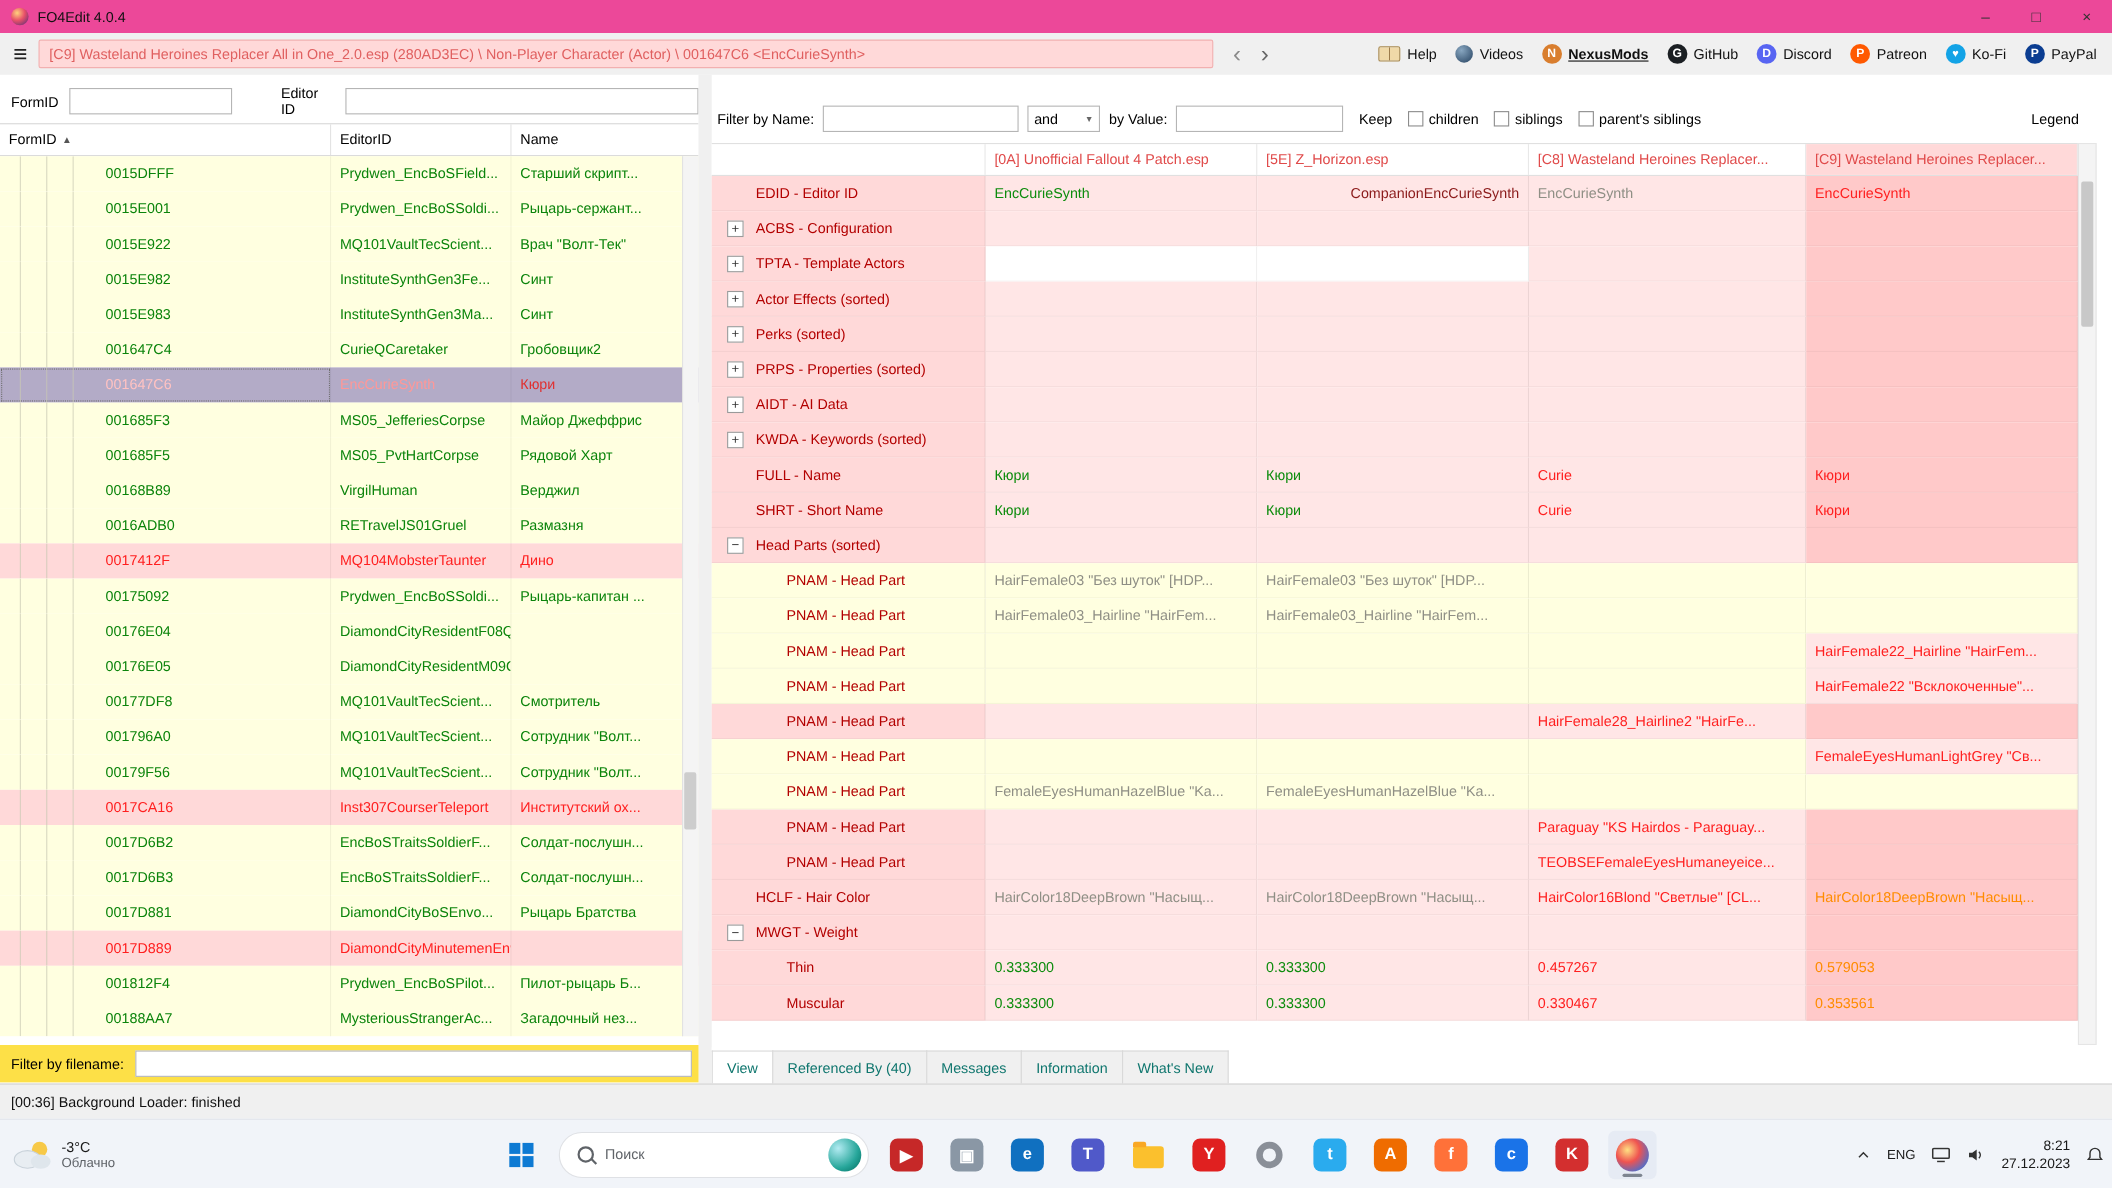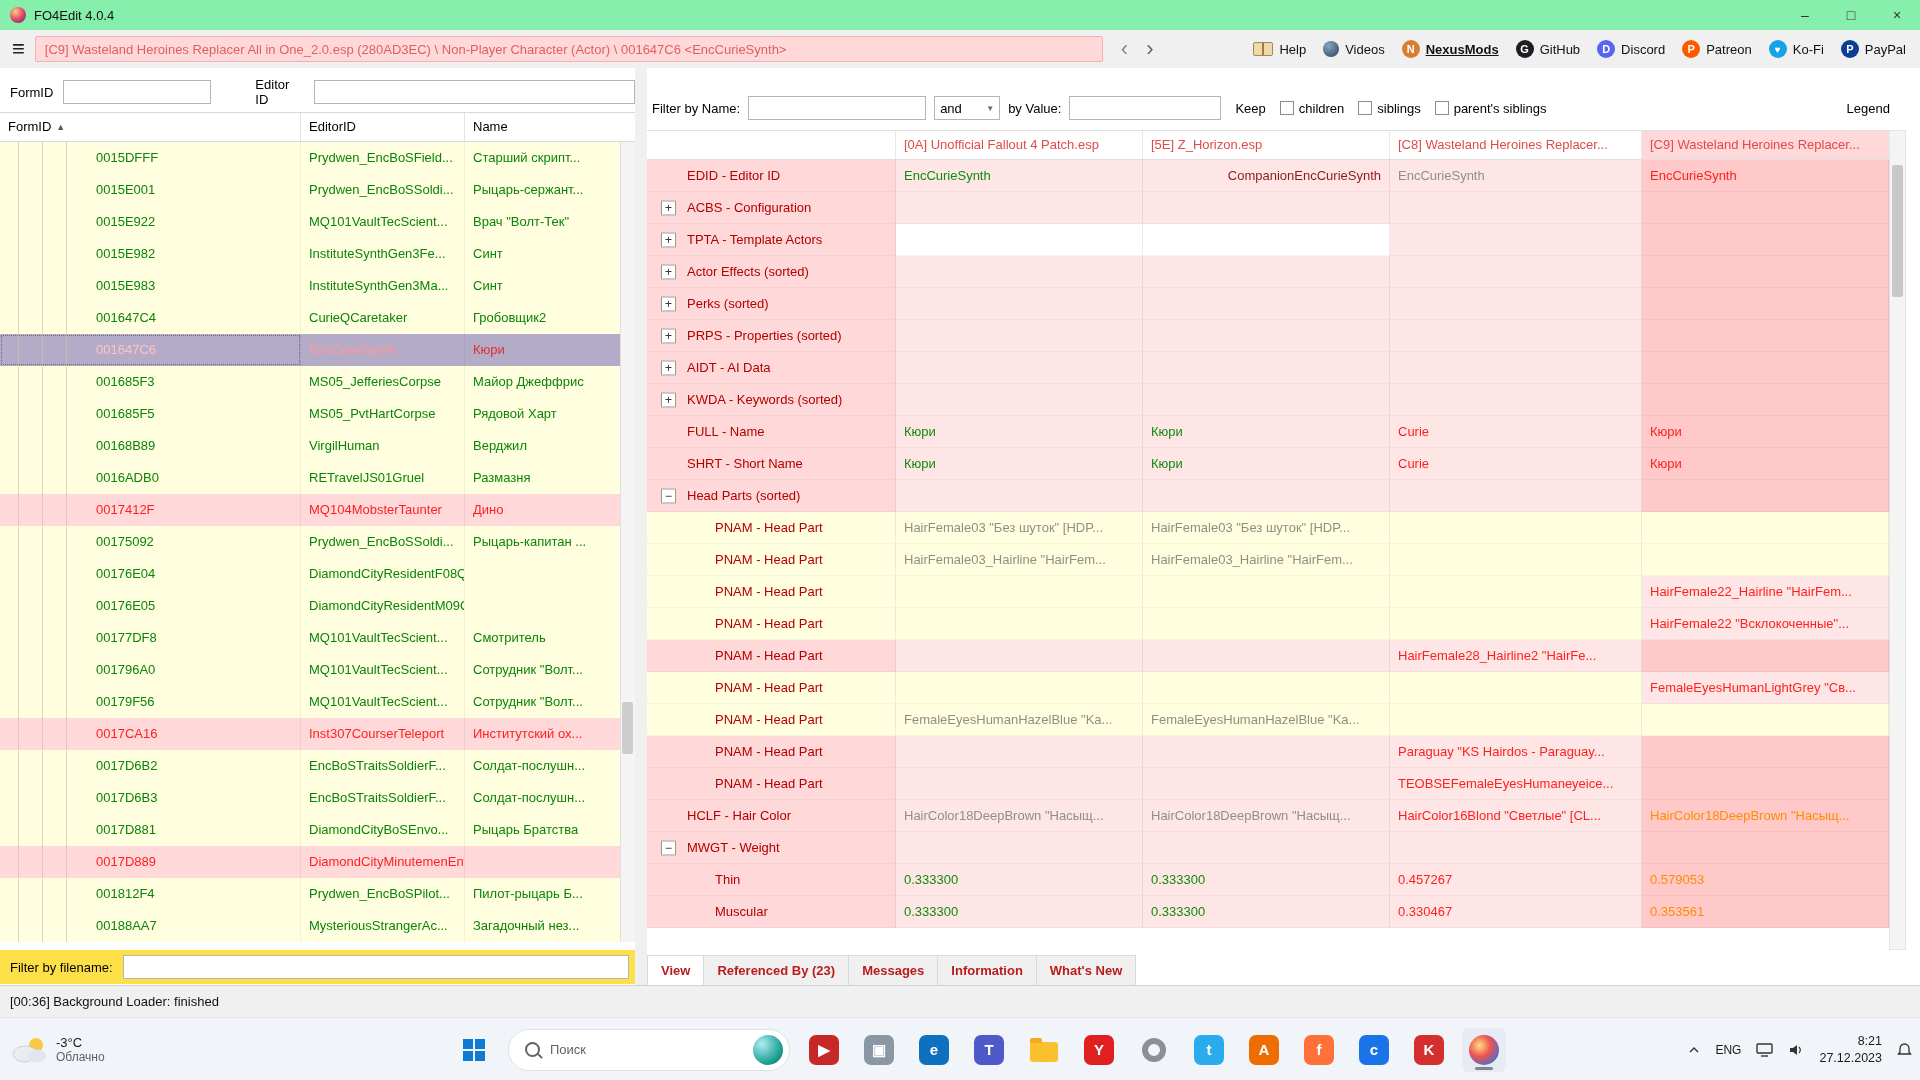--- a/index.html
+++ b/index.html
@@ -1,20 +1,20 @@
 <!DOCTYPE html>
 <html><head>
 <meta charset="utf-8">
 <style>
   html,body{margin:0;padding:0;overflow:hidden;}
   body{width:1920px;height:1080px;font-family:"Liberation Sans",sans-serif;font-size:13px;background:#fff;color:#000;}
   .screen{position:relative;width:1920px;height:1080px;background:#fff;overflow:hidden;}
 
   
-  .titlebar{position:absolute;top:0;left:0;right:0;height:30px;background:#86efac;display:flex;align-items:center;justify-content:space-between;}
+  .titlebar{position:absolute;top:0;left:0;right:0;height:30px;background:#ec4899;display:flex;align-items:center;justify-content:space-between;}
   .app-ico{width:16px;height:16px;border-radius:50%;margin:0 8px 0 10px;
     background:radial-gradient(circle at 35% 30%,#ffd27d,#e8506a 45%,#4a2a7a);}
   .title-text{font-size:13px;color:#111;}
   .win-controls{margin-left:auto;display:flex;height:100%;}
   .win-btn{width:46px;height:100%;display:flex;align-items:center;justify-content:center;font-size:14px;color:#333;}
 
   
   .toolbar{position:absolute;top:30px;left:0;right:0;height:38px;background:#f0f0f0;display:flex;align-items:center;}
   .hamburger{font-size:22px;color:#222;margin:0 10px 0 12px;line-height:1;}
   .breadcrumb{width:1068px;height:26px;box-sizing:border-box;background:#ffd9d9;border:1px solid #f2b0b0;border-radius:2px;
@@ -106,21 +106,21 @@
   .t-r{color:#ff1f1f;}
   .t-m{color:#8b1a1a;text-align:right;}
   .t-o{color:#ff8c00;}
   .rt-scroll{position:absolute;top:130px;right:14px;width:17px;height:820px;background:#f4f4f4;border:1px solid #e5e5e5;box-sizing:border-box;}
   .rt-thumb{position:absolute;left:2px;top:34px;width:11px;height:132px;background:#c8c8c8;border-radius:2px;}
 
   
   .lp-bottom{position:absolute;top:950px;left:0;width:635px;height:34px;display:flex;align-items:center;background:#fde047;}
   .in-filename{flex:1;margin:0 6px 0 10px;}
   .tabs{position:absolute;left:647px;right:0;top:952px;height:33px;display:flex;align-items:flex-end;background:#fff;}
-  .tab{padding:7px 13px;background:#f0f0f0;border:1px solid #d9d9d9;border-bottom:none;margin-right:-1px;color:#b91c1c;font-weight:bold;}
+  .tab{padding:7px 13px;background:#f0f0f0;border:1px solid #d9d9d9;border-bottom:none;margin-right:-1px;color:#0f766e;}
   .tab.active{background:#fff;}
 
   
   .statusbar{position:absolute;top:985px;left:0;right:0;height:32px;background:#f0f0f0;border-top:1px solid #d2d2d2;
     line-height:31px;padding-left:10px;box-sizing:border-box;color:#111;}
 
   
   .taskbar{position:absolute;top:1017px;left:0;right:0;height:63px;background:#f1f4f9;border-top:1px solid #e0e4ea;}
   .tb-weather{position:absolute;left:10px;top:0;height:100%;display:flex;align-items:center;gap:8px;}
   .tw-temp{font-size:13px;color:#1a1a1a;}
@@ -565,21 +565,21 @@
     <div class="rt-thumb"></div>
   </div>
 
   <div class="lp-bottom">
     <span class="flabel">Filter by filename:</span>
     <input class="txt in-filename" value="" style="">
   </div>
 
   <div class="tabs">
     <div class="tab active">View</div>
-    <div class="tab">Referenced By (23)</div>
+    <div class="tab">Referenced By (40)</div>
     <div class="tab">Messages</div>
     <div class="tab">Information</div>
     <div class="tab">What's New</div>
   </div>
 
   <div class="statusbar">[00:36] Background Loader: finished</div>
 
   <div class="taskbar">
     <div class="tb-weather">
       <svg width="38" height="28" viewBox="0 0 38 28">

